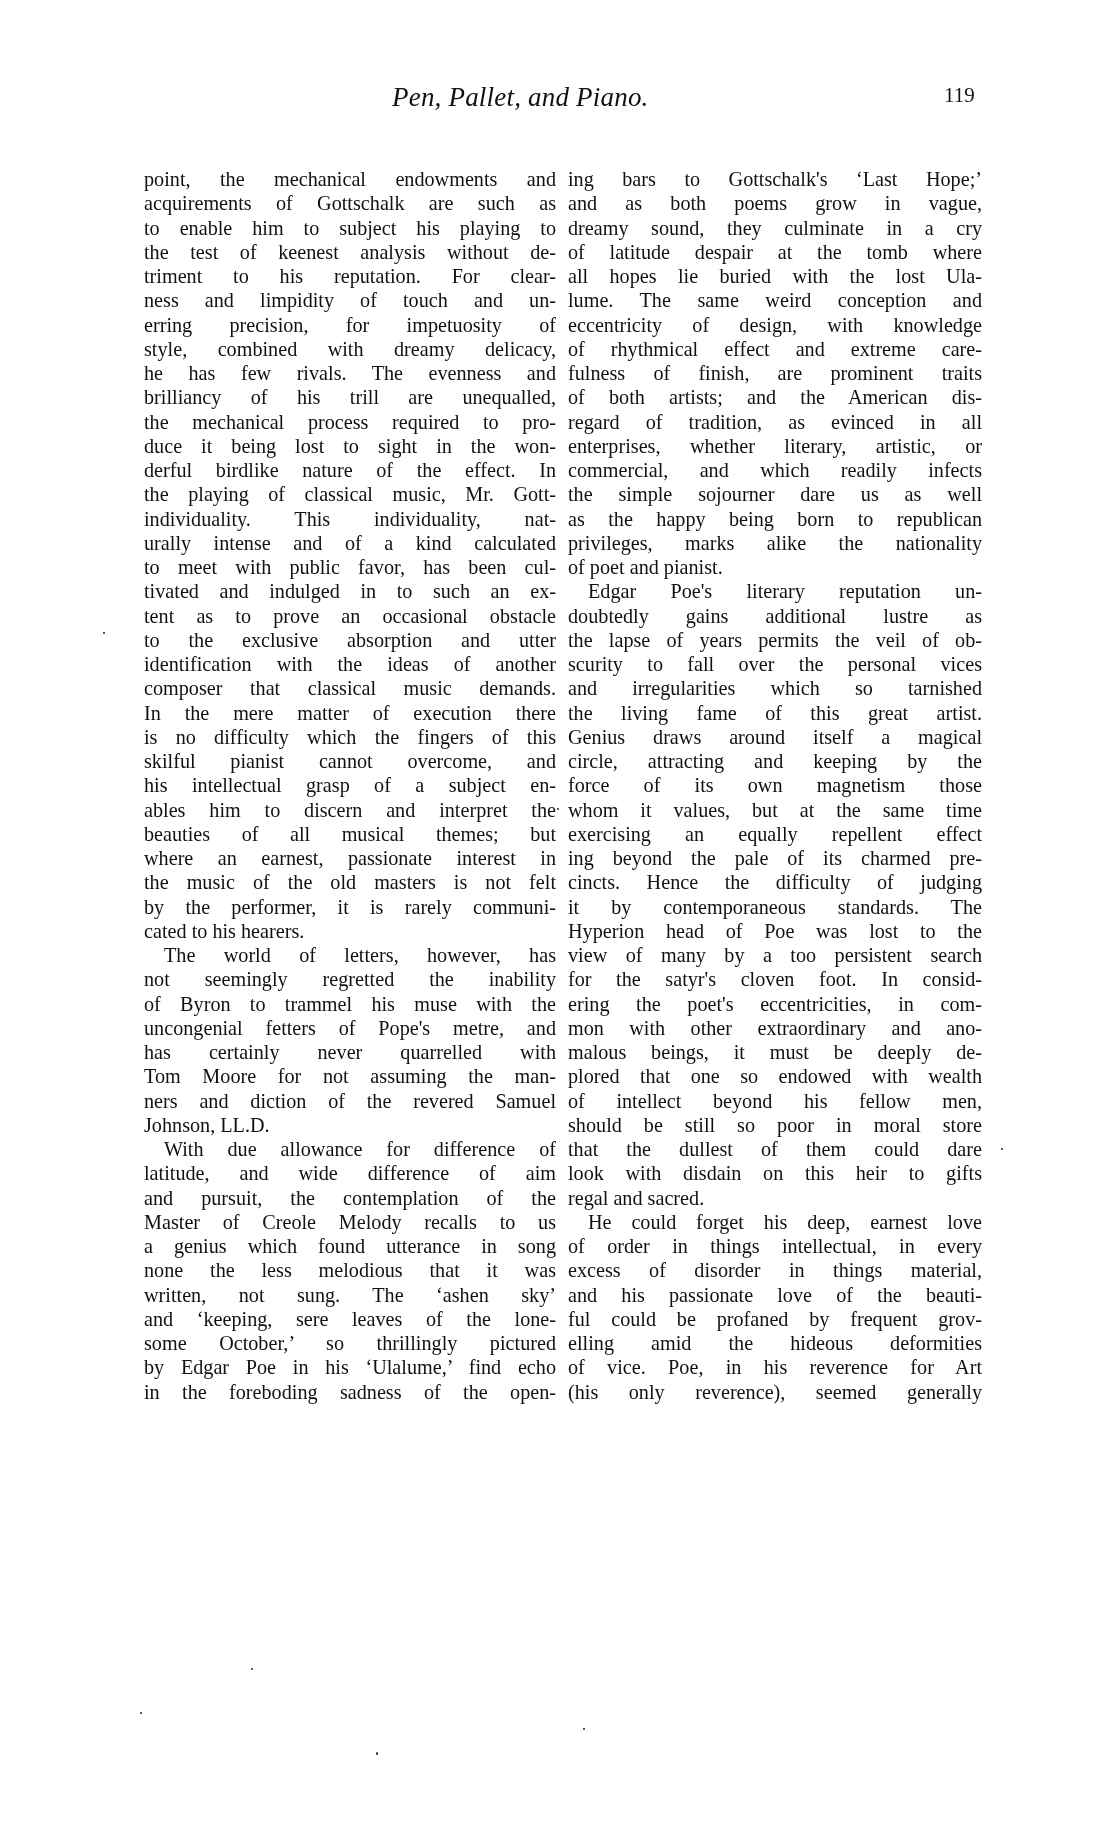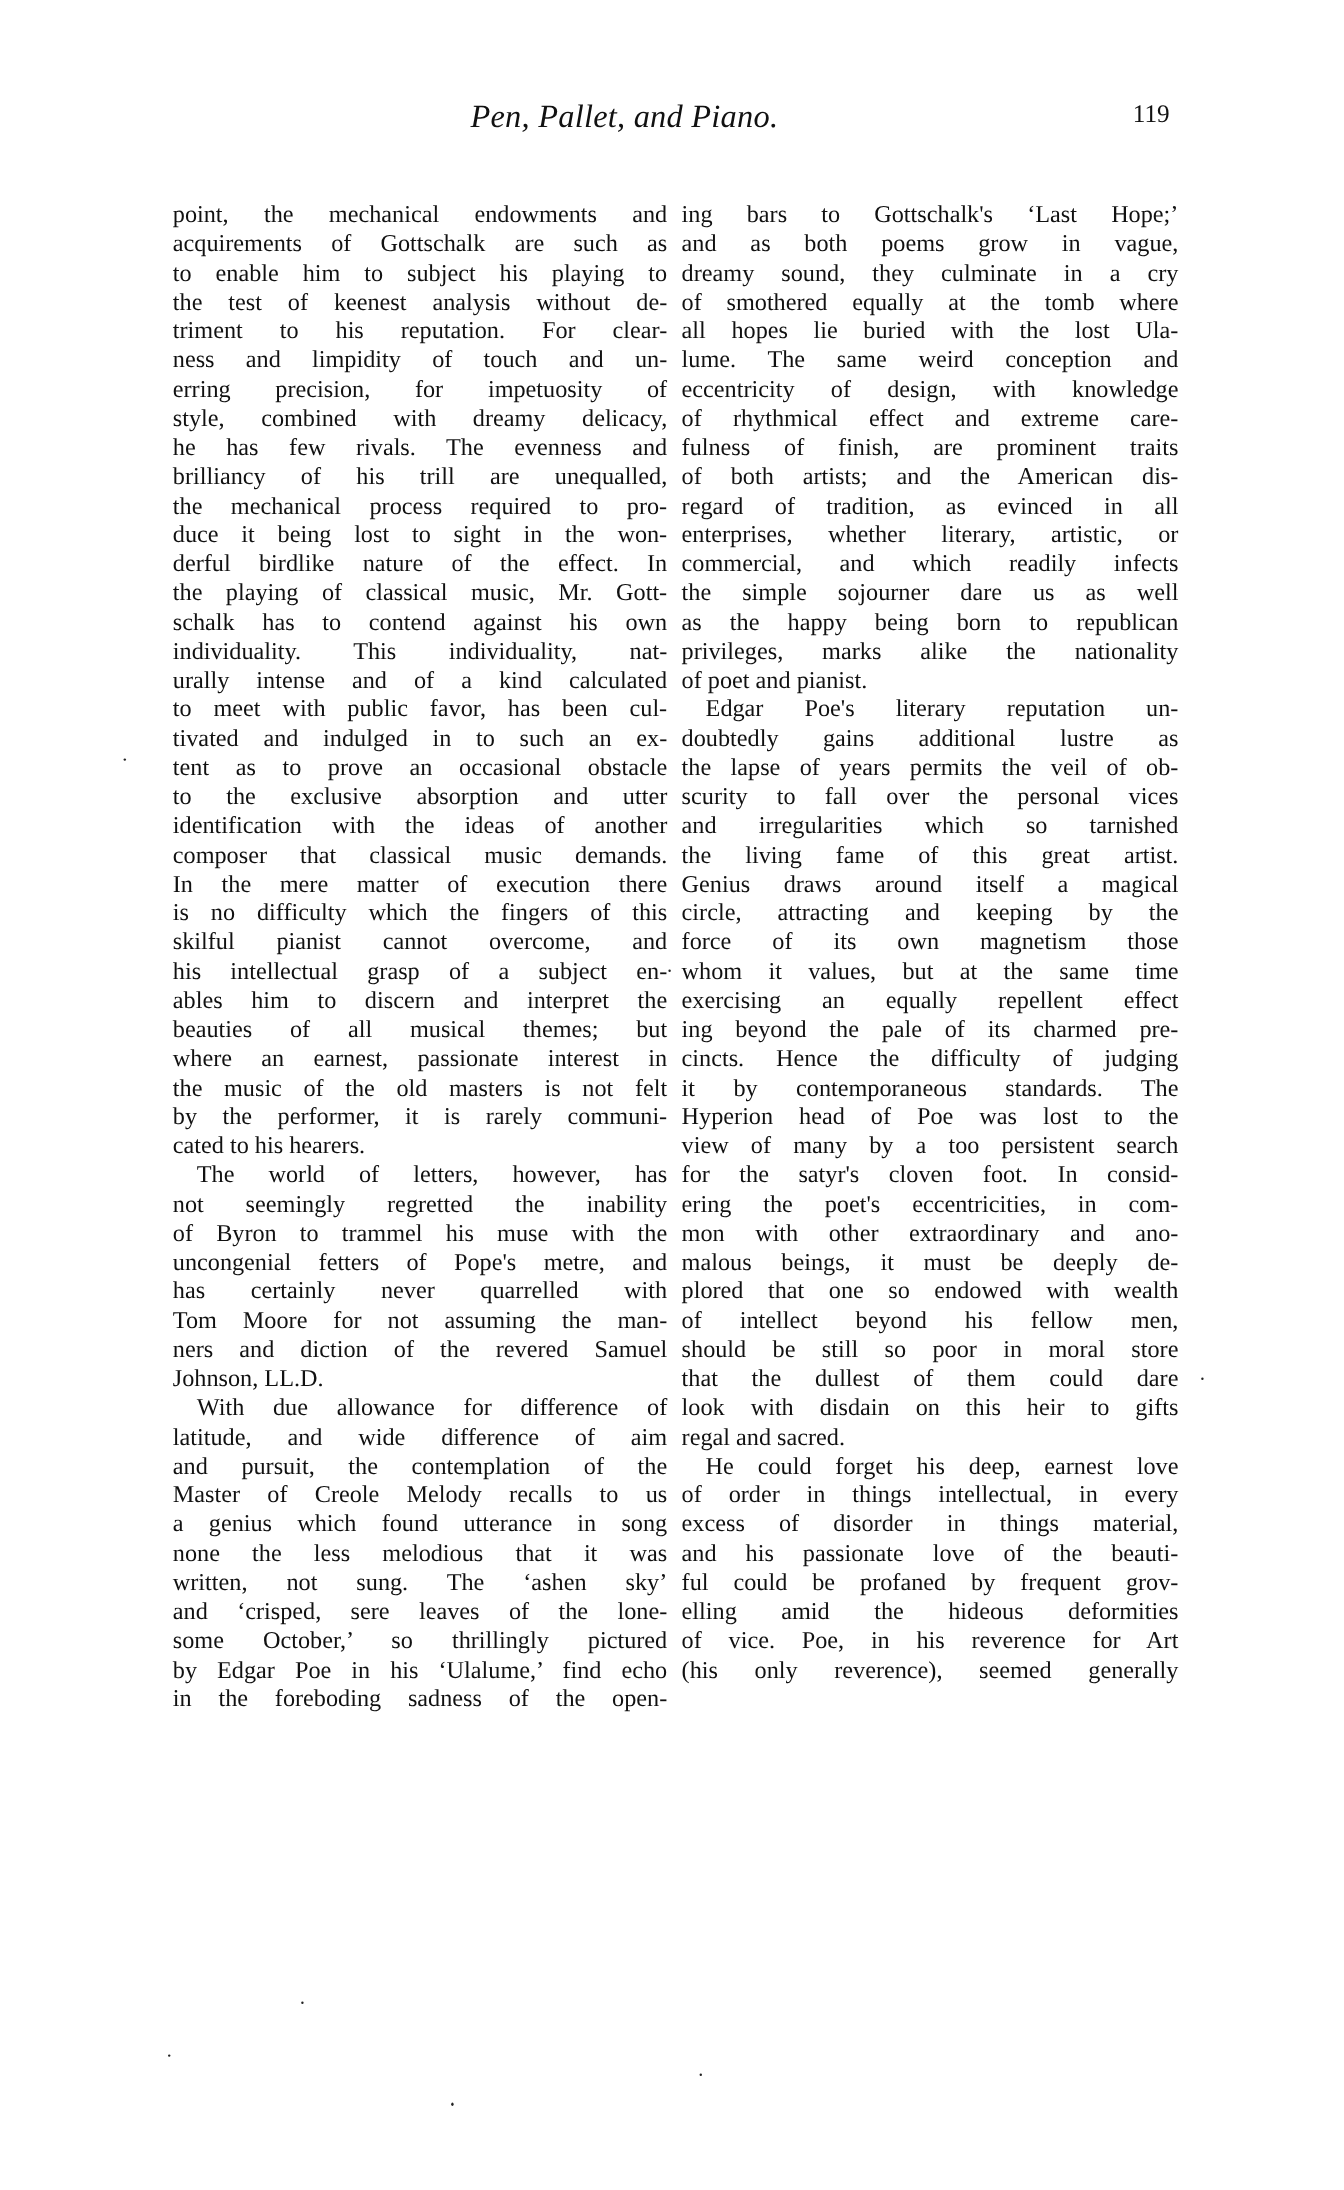--- a/index.html
+++ b/index.html
@@ -81,21 +81,20 @@
     <span class="line">triment to his reputation.  For clear-</span>
     <span class="line">ness and limpidity of touch and un-</span>
     <span class="line">erring  precision, for  impetuosity  of</span>
     <span class="line">style, combined with dreamy delicacy,</span>
     <span class="line">he has few rivals.  The evenness and</span>
     <span class="line">brilliancy of his trill are unequalled,</span>
     <span class="line">the mechanical process required to pro-</span>
     <span class="line">duce it being lost to sight in the won-</span>
     <span class="line">derful birdlike nature of the effect.  In</span>
     <span class="line">the playing of classical music, Mr. Gott-</span>
-    <span class="line">schalk has to contend against his own</span>
     <span class="line">individuality.  This individuality, nat-</span>
     <span class="line">urally intense and of a kind calculated</span>
     <span class="line">to meet with public favor, has been cul-</span>
     <span class="line">tivated and indulged in to such an ex-</span>
     <span class="line">tent as to prove an occasional obstacle</span>
     <span class="line">to the exclusive absorption and utter</span>
     <span class="line">identification with the ideas of another</span>
     <span class="line">composer that classical music demands.</span>
     <span class="line">In the mere matter of execution there</span>
     <span class="line">is no difficulty which the fingers of this</span>
@@ -115,30 +114,30 @@
     <span class="line">Tom Moore for not assuming the man-</span>
     <span class="line">ners and diction of the revered Samuel</span>
     <span class="line last">Johnson, LL.D.</span>
     <span class="line indent">With due allowance for difference of</span>
     <span class="line">latitude, and wide difference of aim</span>
     <span class="line">and pursuit, the contemplation of the</span>
     <span class="line">Master of Creole Melody recalls to us</span>
     <span class="line">a genius which found utterance in song</span>
     <span class="line">none the less melodious that it was</span>
     <span class="line">written, not sung.  The ‘ashen sky’</span>
-    <span class="line">and ‘crisped, sere leaves of the lone-</span>
+    <span class="line">and ‘keeping, sere leaves of the lone-</span>
     <span class="line">some October,’ so thrillingly pictured</span>
     <span class="line">by Edgar Poe in his ‘Ulalume,’ find echo</span>
     <span class="line">in the foreboding sadness of the open-</span>
   </div>
 <div class="column col-right">
     <span class="line">ing bars to Gottschalk's ‘Last Hope;’</span>
     <span class="line">and as both poems grow in vague,</span>
     <span class="line">dreamy sound, they culminate in a cry</span>
-    <span class="line">of smothered equally at the tomb where</span>
+    <span class="line">of latitude despair at the tomb where</span>
     <span class="line">all hopes lie buried with the lost Ula-</span>
     <span class="line">lume.  The same weird conception and</span>
     <span class="line">eccentricity of design, with knowledge</span>
     <span class="line">of rhythmical effect and extreme care-</span>
     <span class="line">fulness of finish, are prominent traits</span>
     <span class="line">of both artists; and the American dis-</span>
     <span class="line">regard of tradition, as evinced in all</span>
     <span class="line">enterprises, whether literary, artistic, or</span>
     <span class="line">commercial, and which readily infects</span>
     <span class="line">the simple sojourner dare us as well</span>

